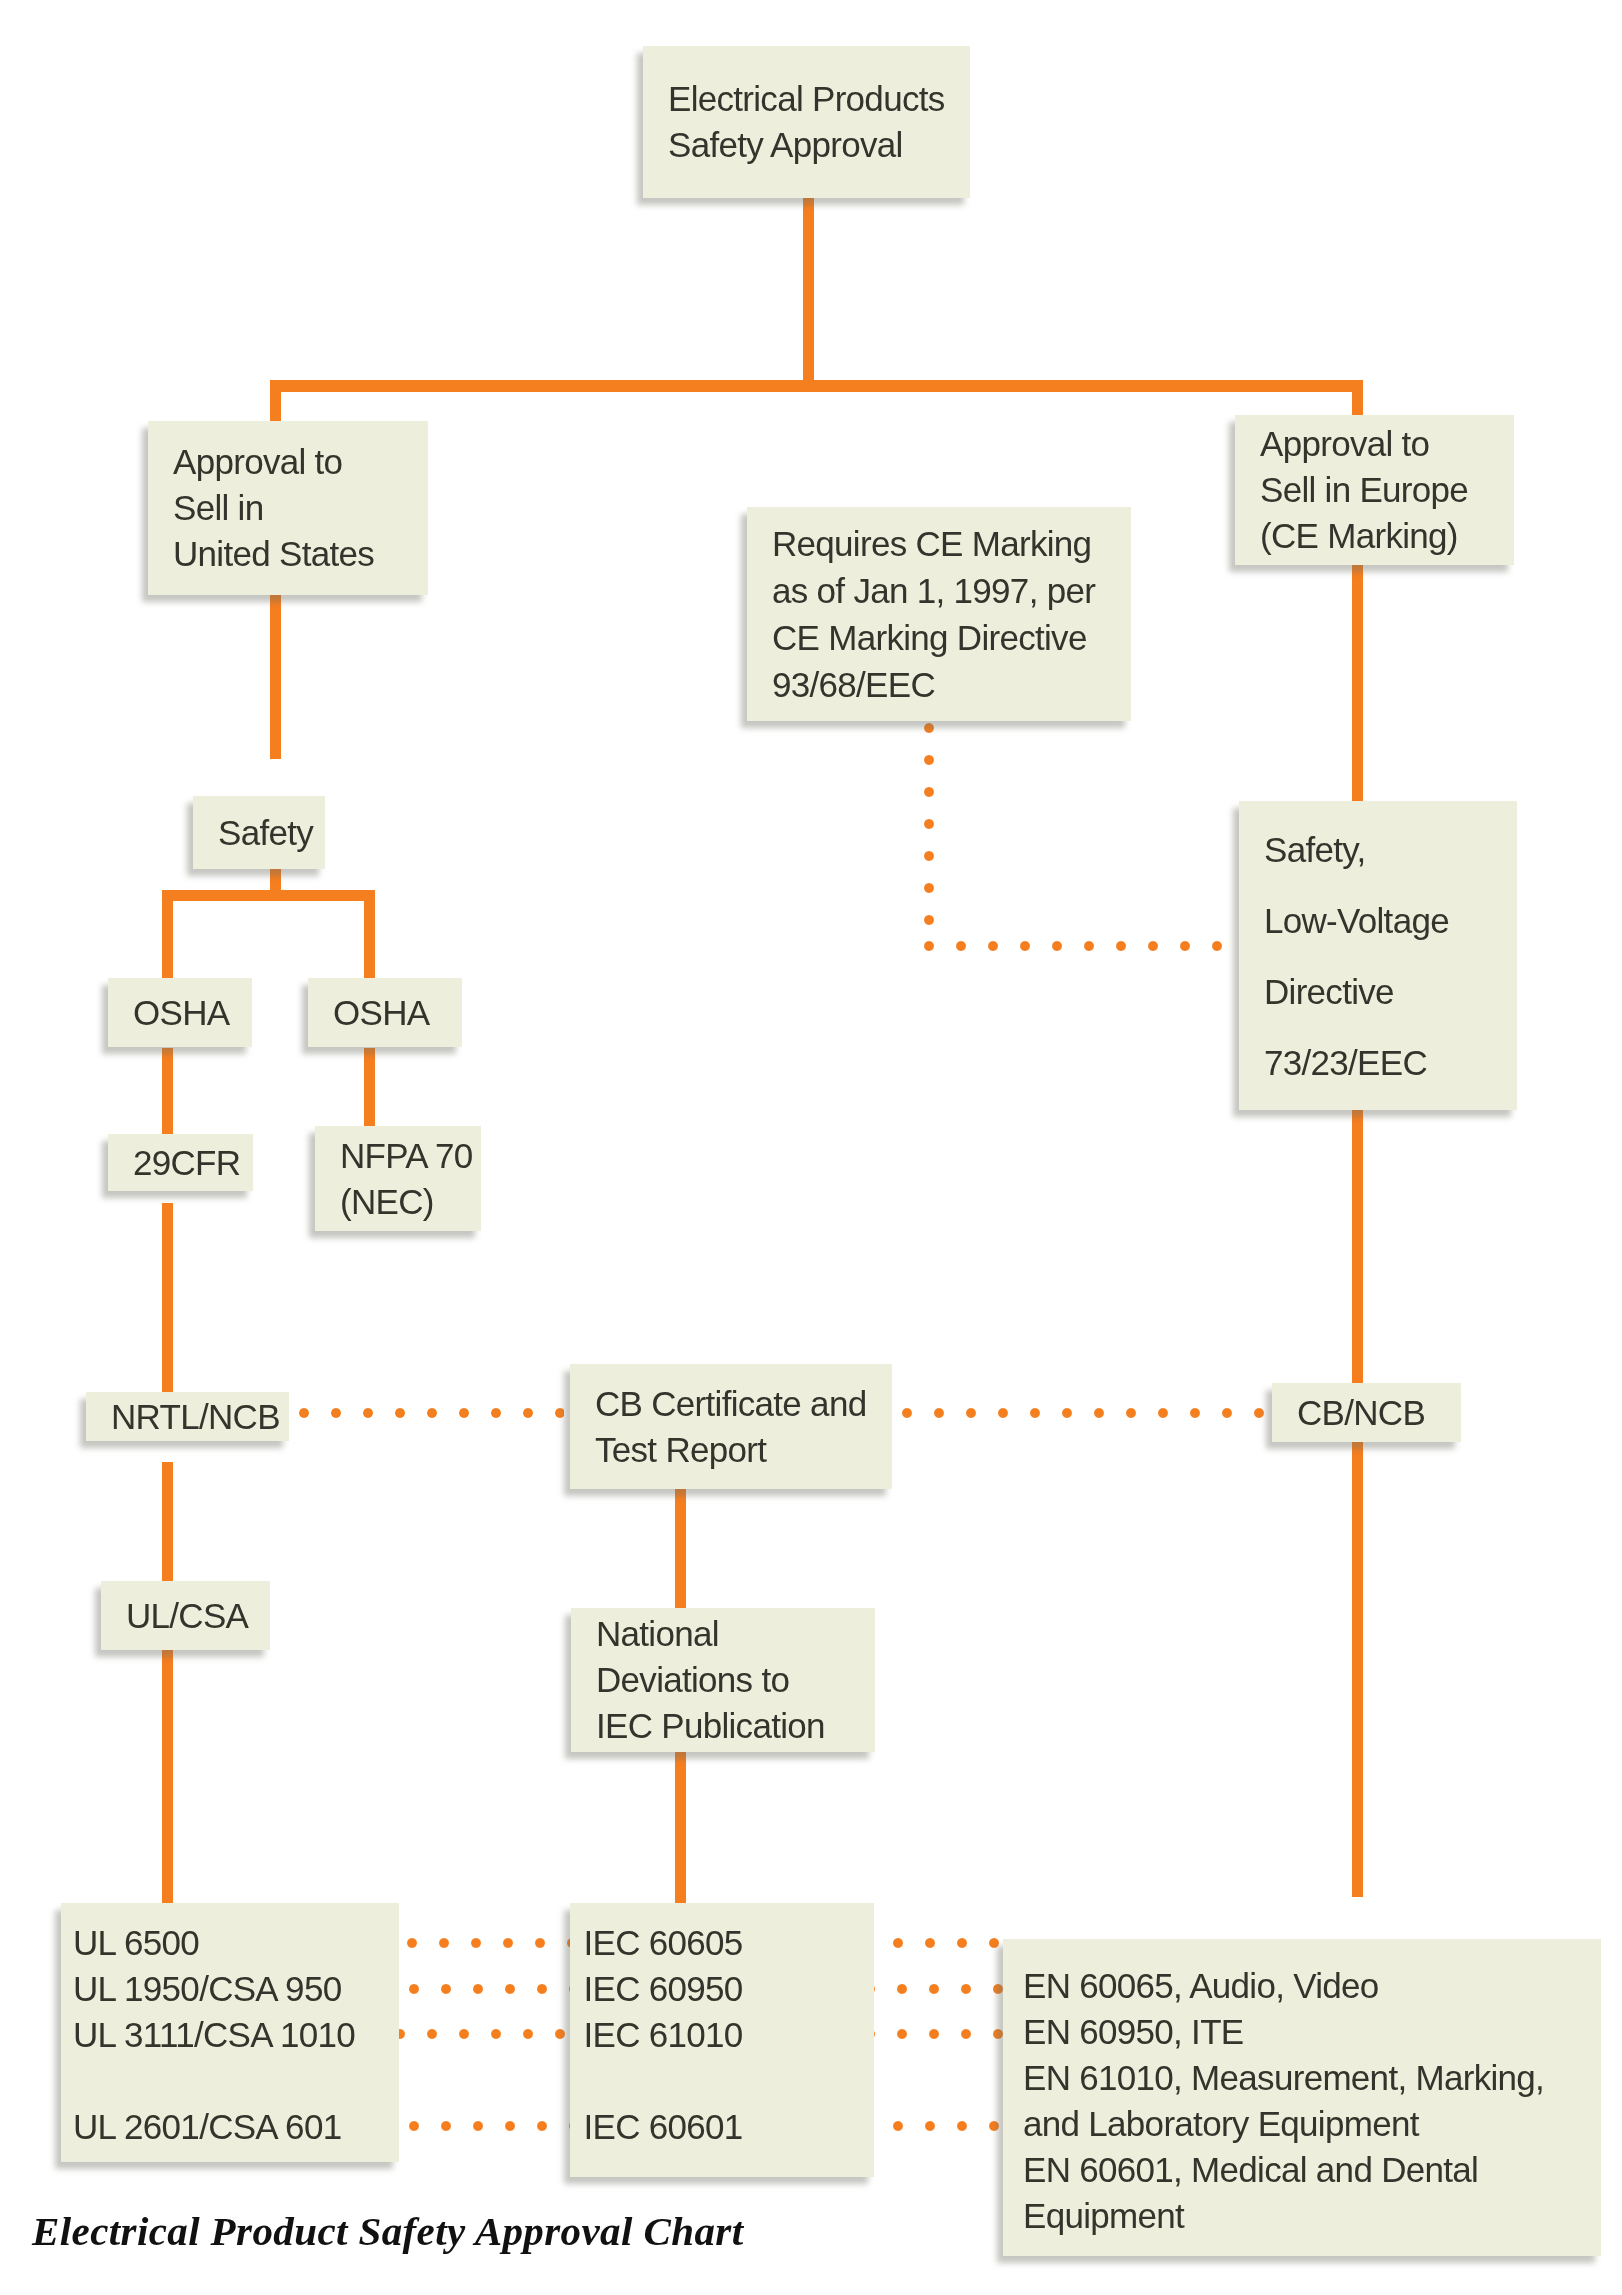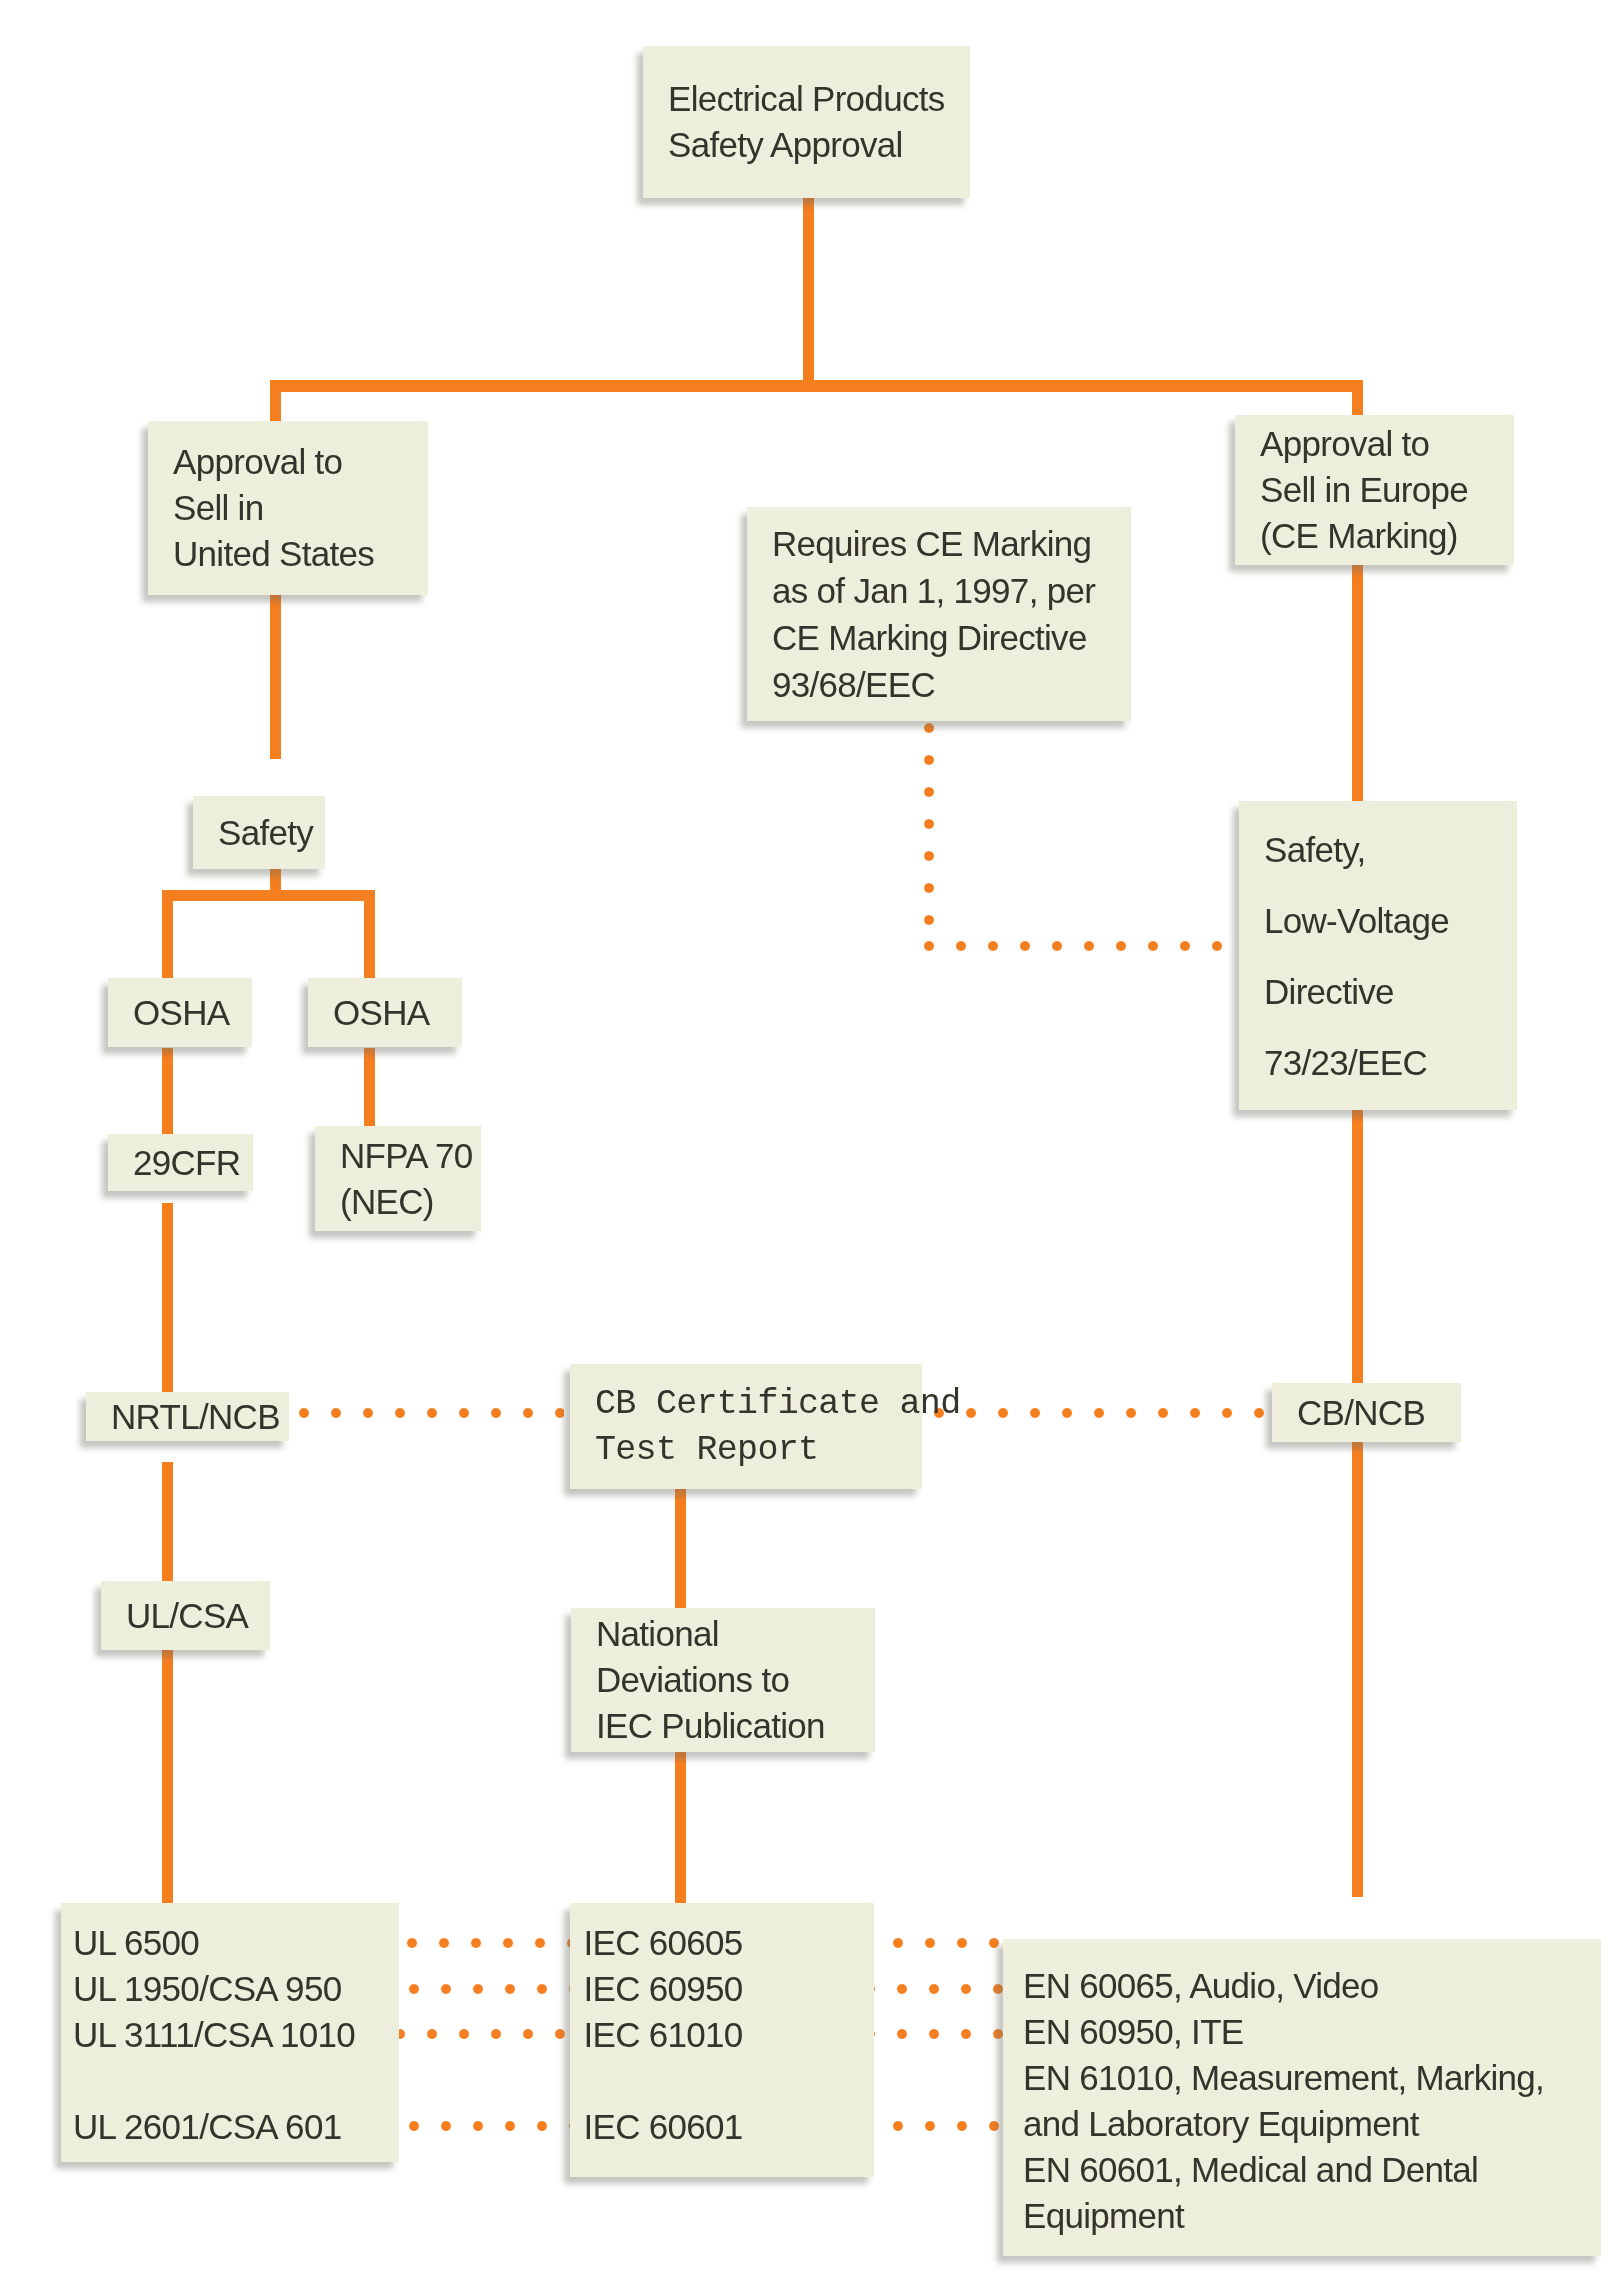--- a/index.html
+++ b/index.html
@@ -121,21 +121,21 @@
 
   <div class="box" style="left:315px;top:1126px;width:166px;height:105px;">
       <div class="ln">NFPA 70</div>
       <div class="ln">(NEC)</div>
     </div>
 
   <div class="box" style="left:86px;top:1392px;width:203px;height:49px;">
       <div class="ln">NRTL/NCB</div>
     </div>
 
-  <div class="box" style="left:570px;top:1364px;width:352px;height:125px;font-family:Liberation Mono, monospace;">
+  <div class="box" style="left:570px;top:1364px;width:322px;height:125px;">
       <div class="ln">CB Certificate and</div>
       <div class="ln">Test Report</div>
     </div>
 
   <div class="box" style="left:1272px;top:1383px;width:189px;height:59px;">
       <div class="ln">CB/NCB</div>
     </div>
 
   <div class="box" style="left:101px;top:1581px;width:169px;height:69px;">
       <div class="ln">UL/CSA</div>
@@ -165,15 +165,16 @@
 
   <div class="box listbox" style="left:1003px;top:1897px;width:598px;height:317px;padding-top:24px;padding-left:20px;margin-top:42px;">
       <div class="ln">EN 60065, Audio, Video</div>
       <div class="ln">EN 60950, ITE</div>
       <div class="ln">EN 61010, Measurement, Marking,</div>
       <div class="ln">and Laboratory Equipment</div>
       <div class="ln">EN 60601, Medical and Dental</div>
       <div class="ln">Equipment</div>
     </div>
 
+  <div class="caption">Electrical Product Safety Approval Chart</div>
 
 </div>
 
 
 </body></html>

